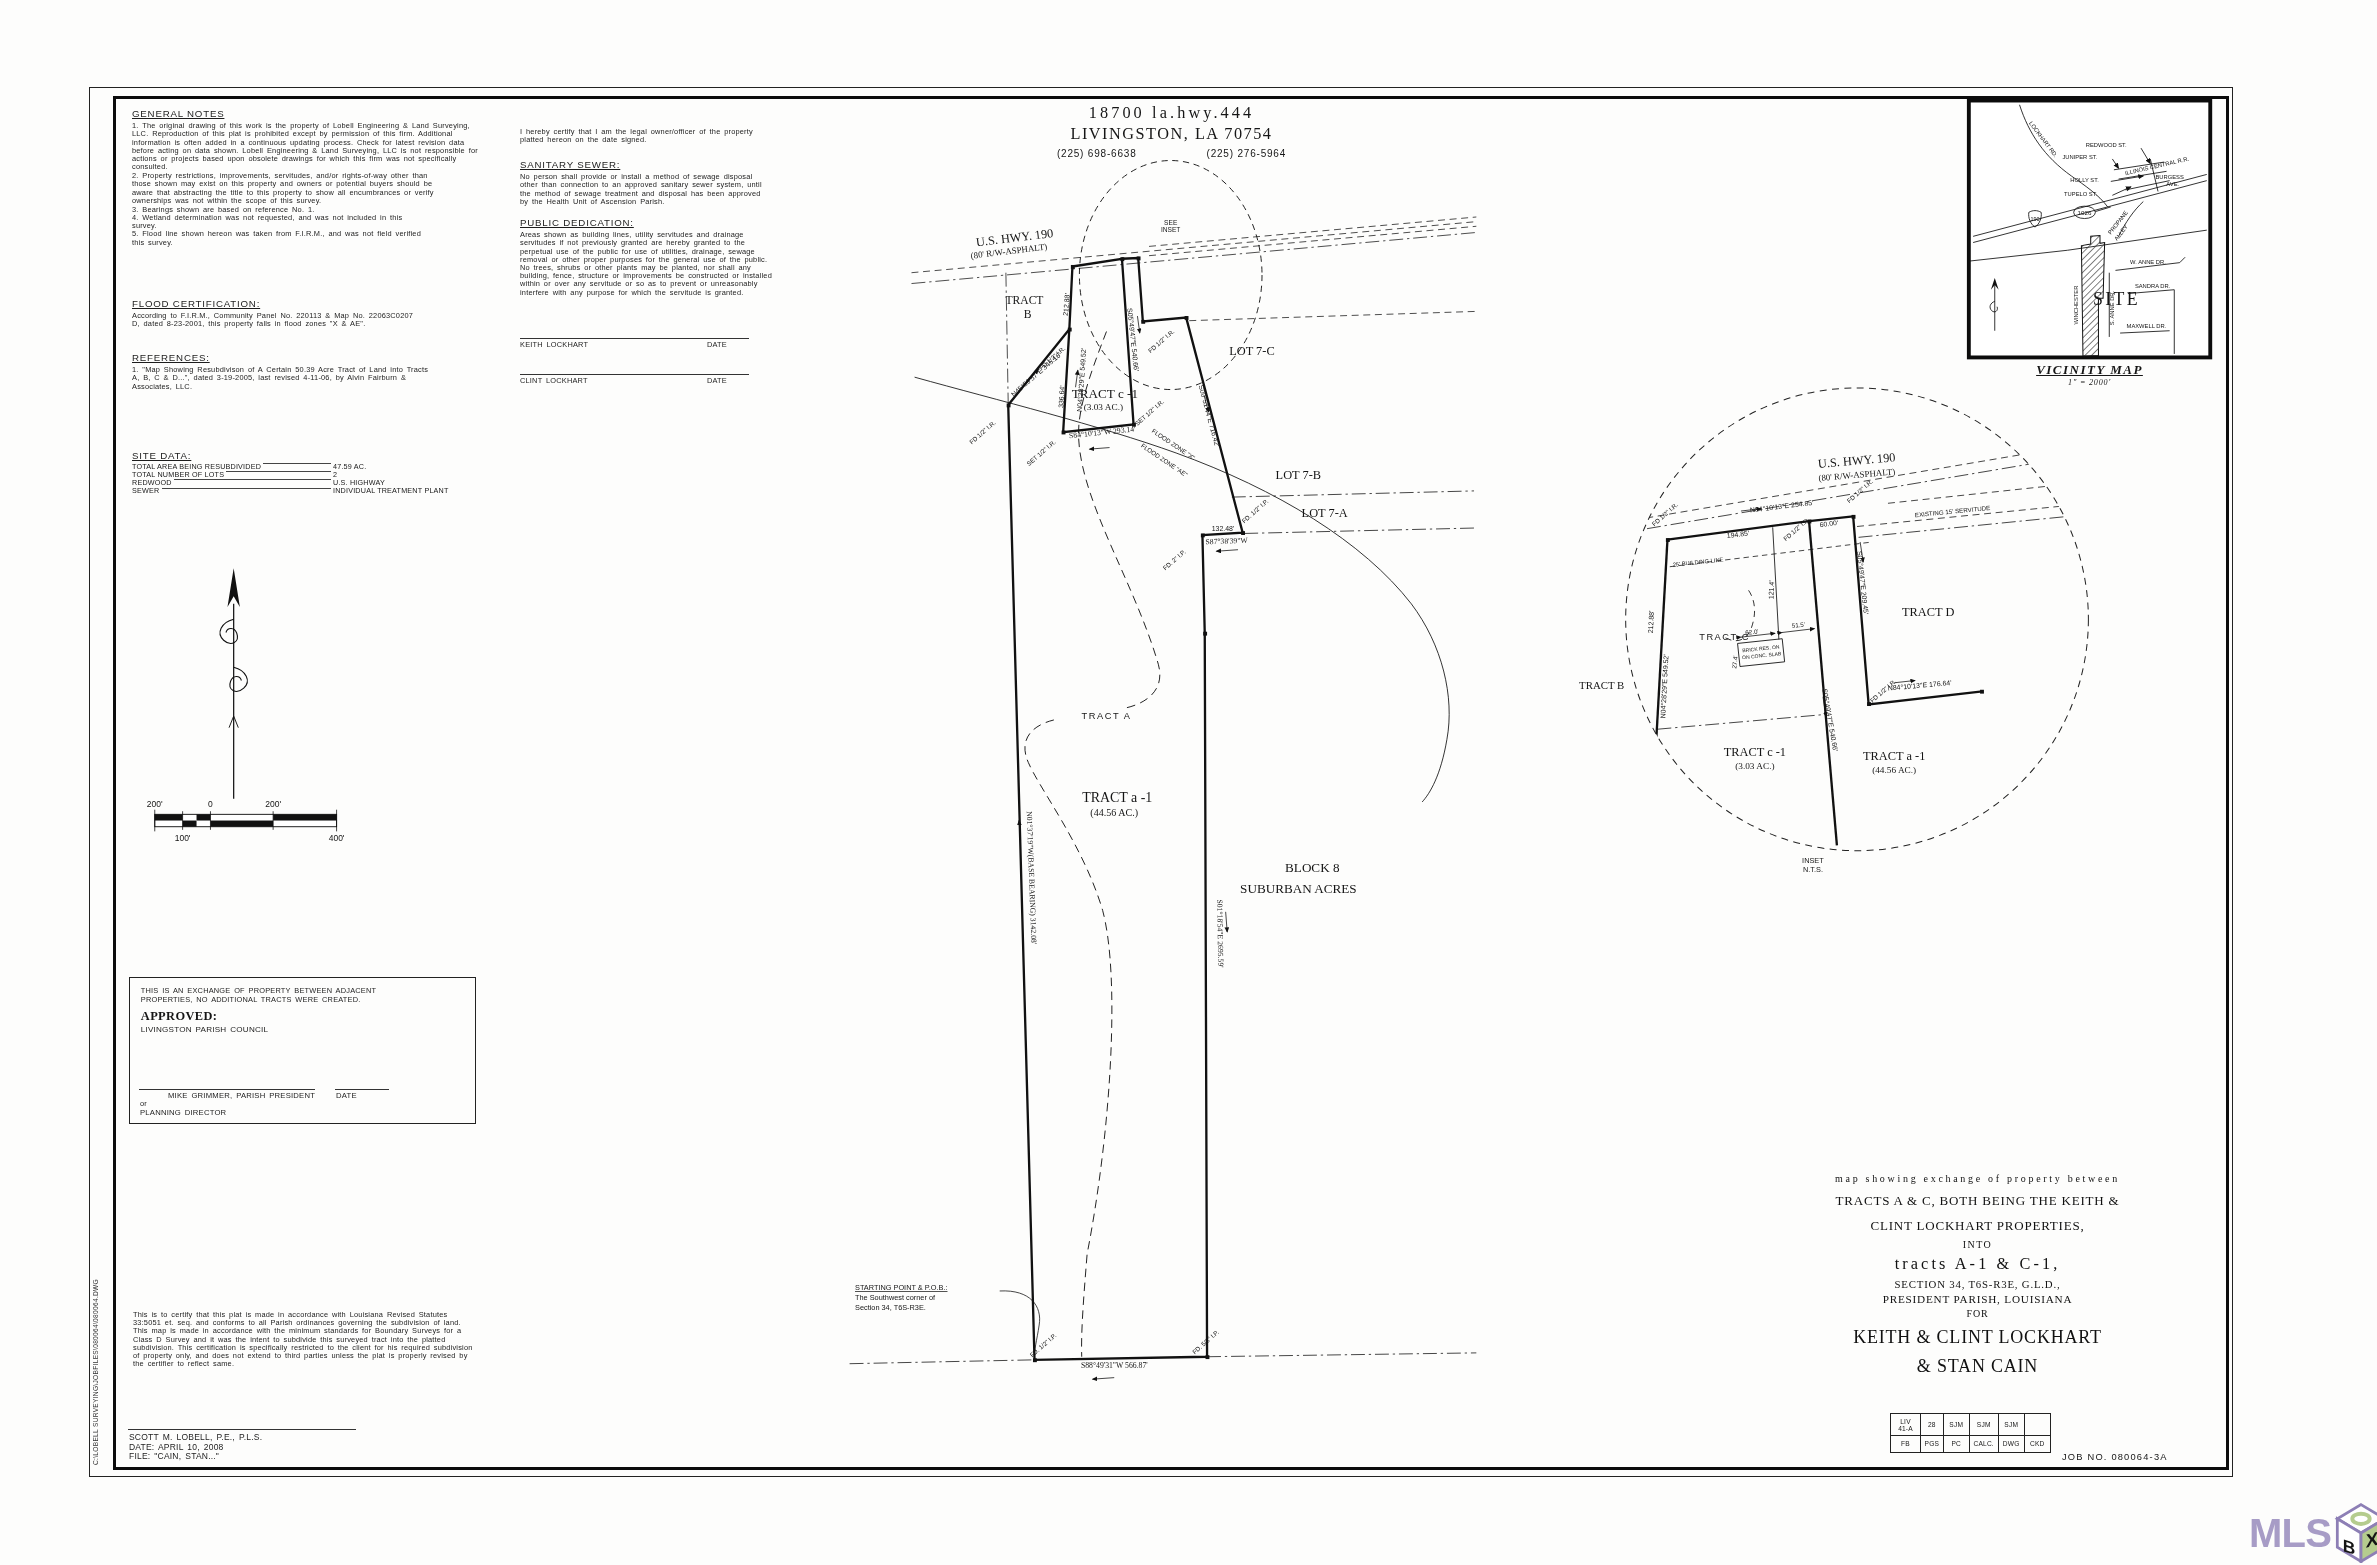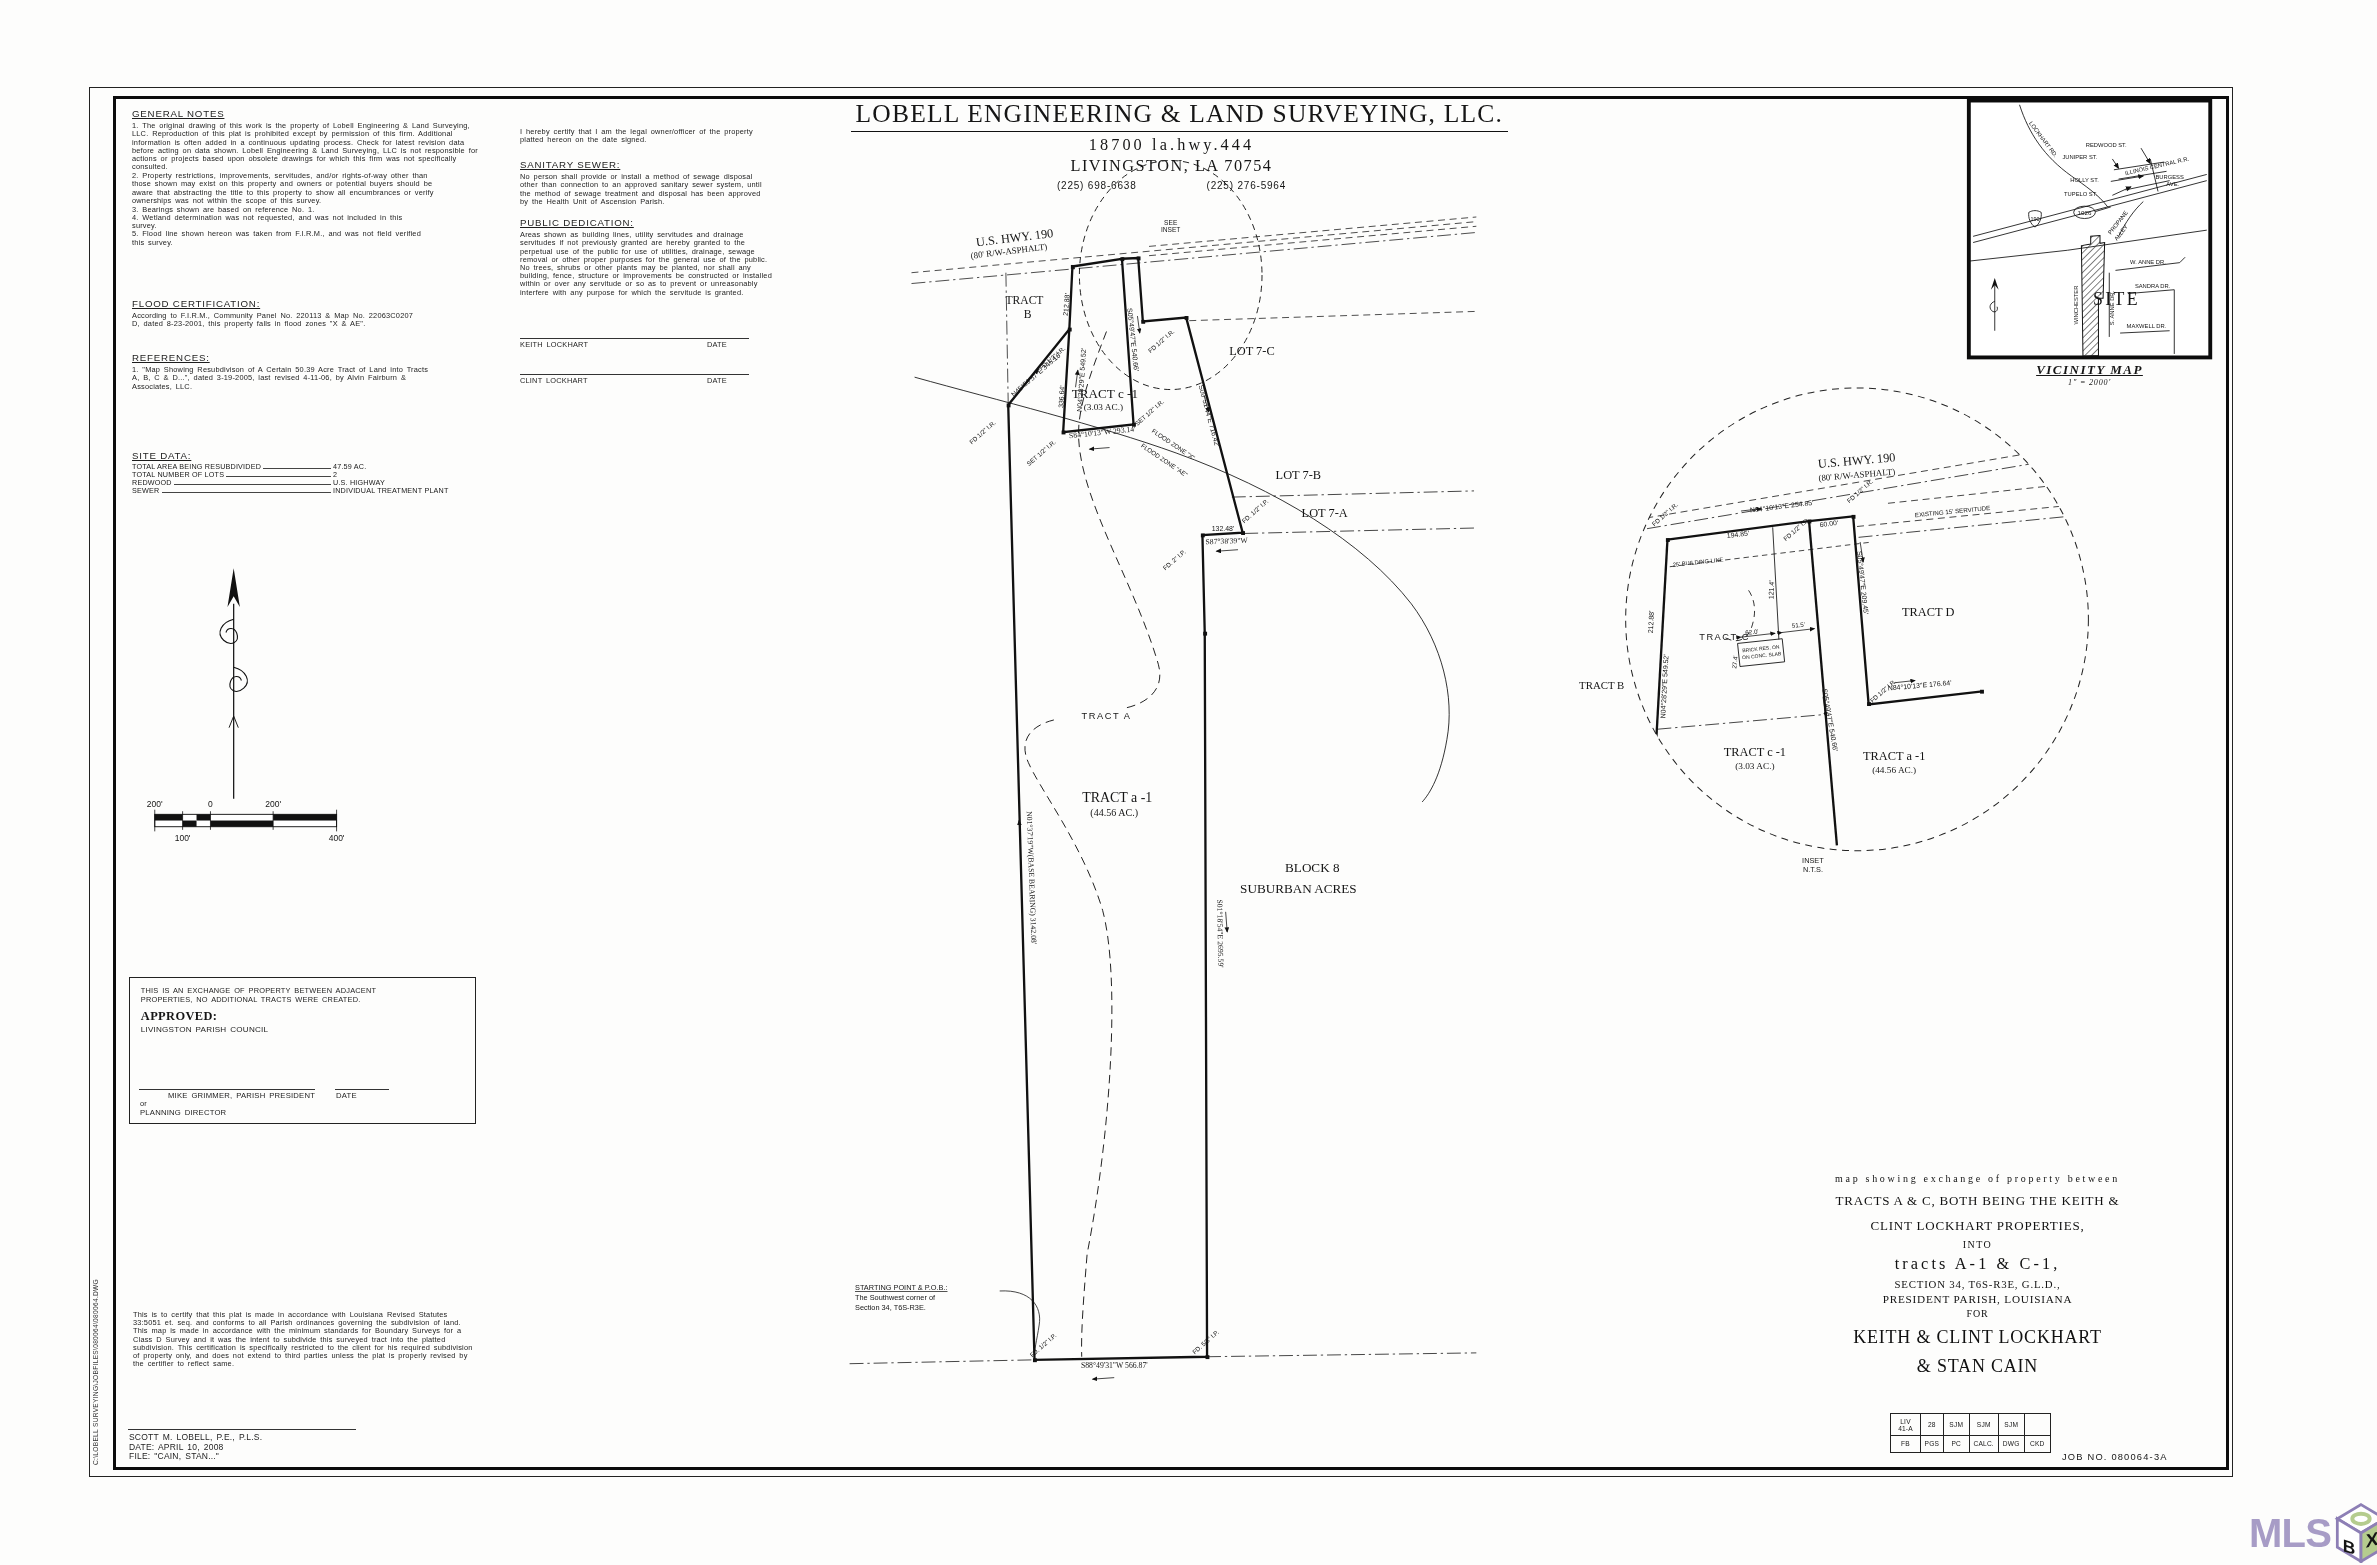--- a/index.html
+++ b/index.html
@@ -5,21 +5,21 @@
   html,body{margin:0;padding:0;background:#ffffff;}
   #page{position:relative;width:2377px;height:1566px;background:#fdfdfc;overflow:hidden;
         font-family:"Liberation Sans",sans-serif;color:#161616;}
   .abs{position:absolute;}
   
   #b-thin{left:89px;top:87px;width:2142px;height:1388px;border:1.2px solid #222;}
   #b-thick{left:113px;top:96px;width:2110px;height:1368px;border:3.9px solid #0c0c0c;}
   
   .cad{font-size:7.4px;line-height:8.2px;letter-spacing:0.2px;word-spacing:1.5px;color:#1c1c1c;}
   .cadhead{font-size:9.7px;letter-spacing:0.8px;text-decoration:underline;color:#1c1c1c;margin-bottom:3.1px;}
-  .srow{display:flex;align-items:flex-end;font-size:7.2px;line-height:8.1px;letter-spacing:0.2px;}
+  .srow{display:flex;align-items:flex-start;font-size:7.2px;line-height:8.1px;letter-spacing:0.2px;}
   .srow .lead{flex:1;border-bottom:0.8px solid #444;margin:0 2.3px 1.5px 2.3px;height:0.8px;}
   .srow .val{white-space:nowrap;}
   
   #hdr{left:851px;top:99px;width:641px;text-align:center;font-family:"Liberation Serif",serif;}
   #hdr .co{font-size:25.5px;letter-spacing:1.2px;border-bottom:1.5px solid #111;display:inline-block;padding:0 4.6px 1.5px 4.6px;white-space:nowrap;}
   #hdr .ad{font-size:16.3px;letter-spacing:3.1px;margin-top:3.9px;}
   #hdr .ci{font-size:16.3px;letter-spacing:1.5px;margin-top:0.8px;}
   #hdr .ph{font-family:"Liberation Sans",sans-serif;font-size:10px;letter-spacing:0.8px;margin-top:3.9px;display:flex;justify-content:center;gap:70px;}
   
   .sigline{border-top:0.9px solid #333;}
@@ -122,21 +122,20 @@
     <div class="cad">Areas shown as building lines, utility servitudes and drainage servitudes if not previously granted are hereby granted to the perpetual use of the public for use of utilities, drainage, sewage removal or other proper purposes for the general use of the public. No trees, shrubs or other plants may be planted, nor shall any building, fence, structure or improvements be constructed or installed within or over any servitude or so as to prevent or unreasonably interfere with any purpose for which the servitude is granted.</div>
   </div>
   <div class="abs sigline" style="left:520px;top:338px;width:229px;"></div>
   <div class="abs cad" style="left:520px;top:341px;">KEITH LOCKHART</div>
   <div class="abs cad" style="left:707px;top:341px;">DATE</div>
   <div class="abs sigline" style="left:520px;top:374px;width:229px;"></div>
   <div class="abs cad" style="left:520px;top:377px;">CLINT LOCKHART</div>
   <div class="abs cad" style="left:707px;top:377px;">DATE</div>
 
   <div class="abs" id="hdr">
-    <div class="co">LOBELL ENGINEERING &amp; LAND SURVEYING, LLC.</div>
     <div class="ad">18700 la.hwy.444</div>
     <div class="ci">LIVINGSTON, LA  70754</div>
     <div class="ph">
       <span>(225) 698-6638</span>
       <span>(225) 276-5964</span>
     </div>
   </div>
 
   <div class="abs" id="apbox">
     <div class="abs cad" style="left:10.8px;top:9.3px;width:248px;">THIS IS AN EXCHANGE OF PROPERTY BETWEEN ADJACENT PROPERTIES, NO ADDITIONAL TRACTS WERE CREATED.</div>

